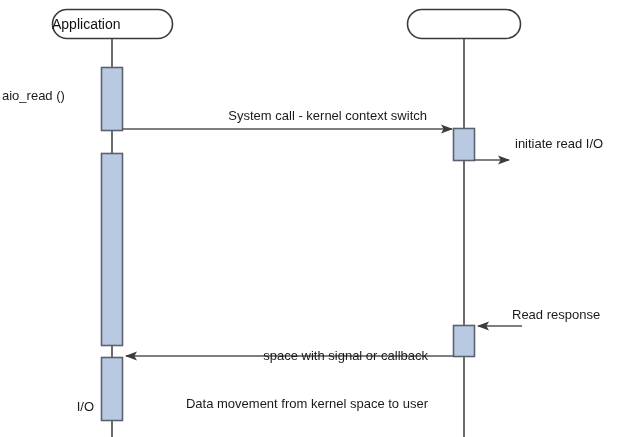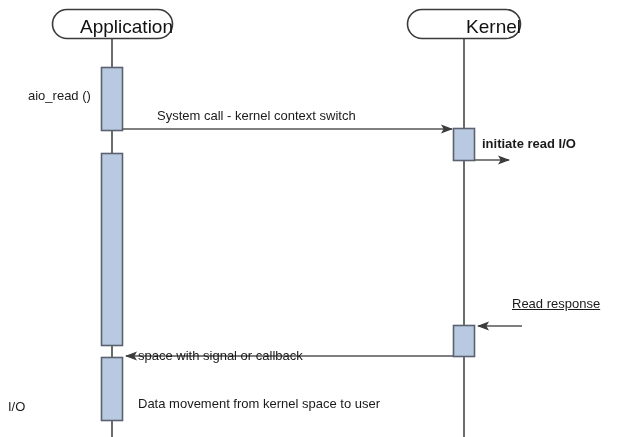--- a/index.html
+++ b/index.html
@@ -22,29 +22,29 @@
     width: 630px;
     height: 437px;
   }
   .lbl {
     position: absolute;
     color: #1a1a1a;
     font-size: 13px;
     line-height: 16px;
     white-space: pre;
   }
-  .lbl.center { text-align: left; }
+  .lbl.center { text-align: right; }
   .lbl.left { text-align: left; }
 
   
   .head-label {
     position: absolute;
-    font-size: 19px;
+    font-size: 14px;
     color: #111111;
-    text-align: right;
+    text-align: left;
     white-space: nowrap;
   }
 </style>
 </head>
 <body>
 
 <div id="diagram">
 
   <svg class="layer" viewBox="0 0 630 437" xmlns="http://www.w3.org/2000/svg">
     <defs>
@@ -99,34 +99,33 @@
       <line x1="522" y1="326" x2="478" y2="326" stroke="#555555" stroke-width="1.7" marker-end="url(#arrowLeft)"></line>
     </g>
 
     <g>
       <line x1="453" y1="356" x2="126" y2="356" stroke="#555555" stroke-width="1.7" marker-end="url(#arrowLeft)"></line>
     </g>
   </svg>
 
   <div class="head-label" style="left:52px; top:16px; width:121px;">Application</div>
 
-  <div class="head-label" style="left:407px; top:16px; width:114px;">Kernel</div>
 
-  <div class="lbl left" style="left:28px; top:88px;">aio_read ()</div>
+  <div class="lbl left" style="left:2px; top:88px;">aio_read ()</div>
 
 
   <div class="lbl center" style="left:8px; top:367px; width:86px;">
     <div>I/O</div>
     
   </div>
 
   <div class="lbl center" style="left:157px; top:108px; width:270px;">System call - kernel context switch</div>
 
-  <div class="lbl left" style="left:482px; top:136px;font-weight:bold;">initiate read I/O</div>
+  <div class="lbl left" style="left:515px; top:136px;">initiate read I/O</div>
 
   <div class="lbl center" style="left:138px; top:316px; width:290px;">
     <div>space with signal or callback</div>
     <div>Data movement from kernel space to user</div>
   </div>
 
-  <div class="lbl left" style="left:512px; top:296px;text-decoration:underline;">Read response</div>
+  <div class="lbl left" style="left:512px; top:307px;">Read response</div>
 
 </div>
 
 </body></html>

